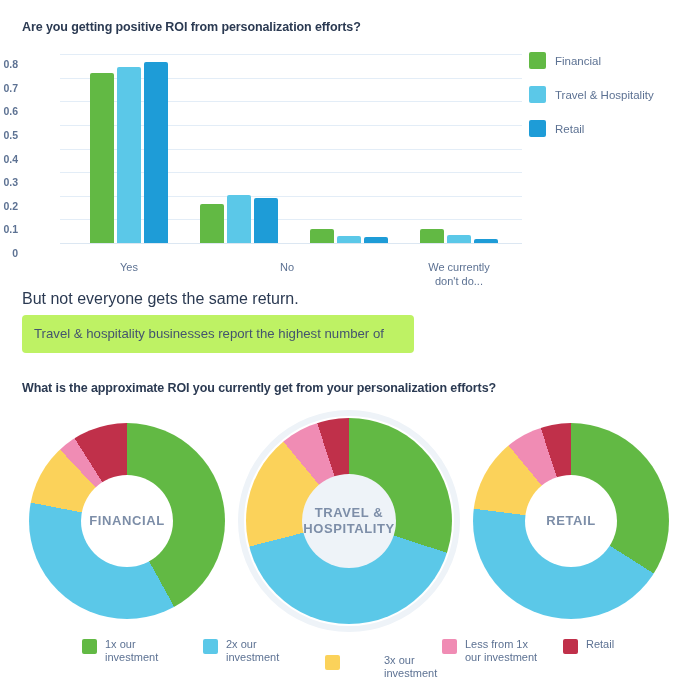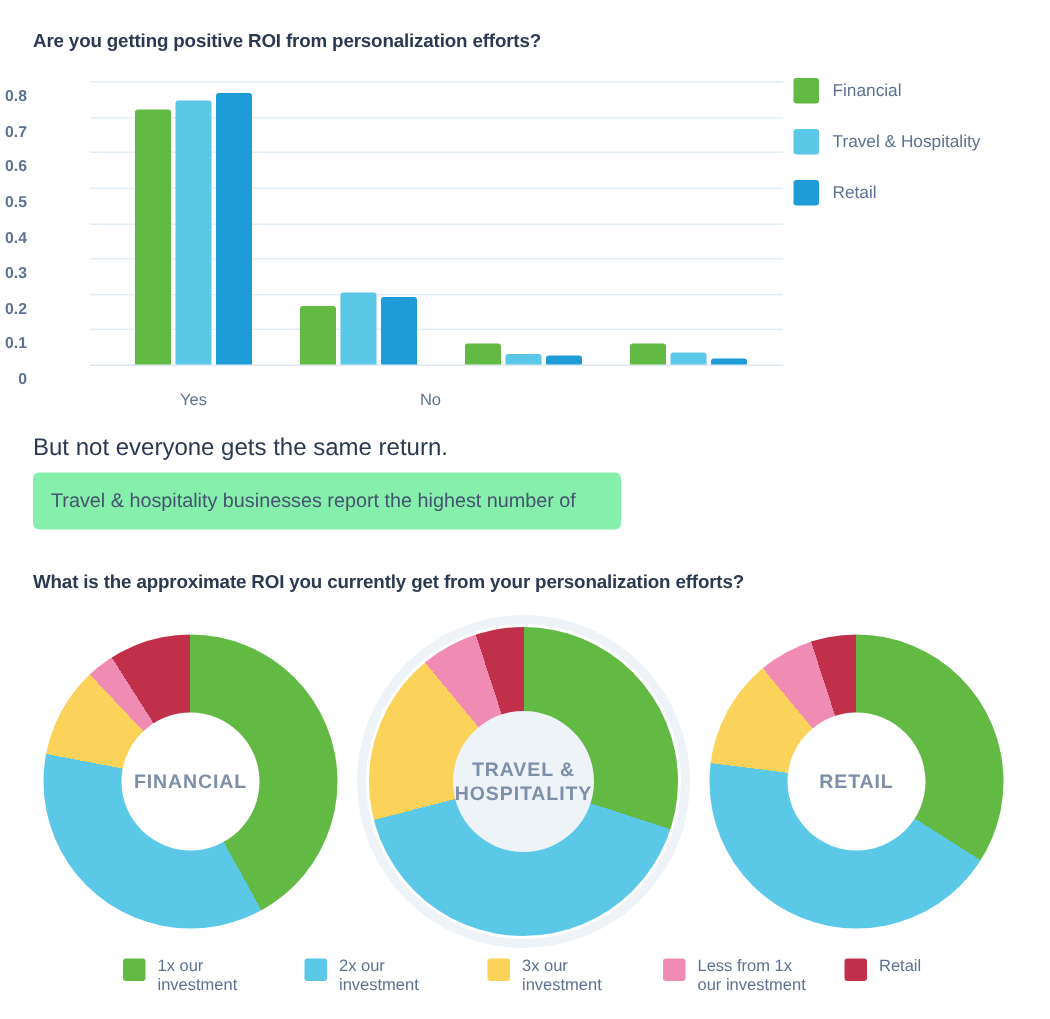--- a/index.html
+++ b/index.html
@@ -37,21 +37,21 @@
     white-space: nowrap;
   }
 
   
   .callout {
     position: absolute;
     left: 22px;
     top: 315px;
     width: 392px;
     padding: 10px 12px 11px 12px;
-    background: #86efac;
+    background: #bef264;
     border-radius: 4px;
     box-sizing: border-box;
   }
   .callout-line {
     font-size: 13.2px;
     line-height: 17px;
     color: #44546e;
     white-space: nowrap;
   }
 
@@ -266,20 +266,22 @@
       <div class="bar-group" style="left: 250px; width: 78px;">
         <div class="bar s0" style="height: 14.175px; background: rgb(98, 185, 68);"></div>
         <div class="bar s1" style="height: 7.0875px; background: rgb(91, 200, 232);"></div>
         <div class="bar s2" style="height: 5.90625px; background: rgb(30, 156, 215);"></div>
       </div>
       <div class="bar-group" style="left: 360px; width: 78px;">
         <div class="bar s0" style="height: 14.175px; background: rgb(98, 185, 68);"></div>
         <div class="bar s1" style="height: 8.26875px; background: rgb(91, 200, 232);"></div>
         <div class="bar s2" style="height: 4.2525px; background: rgb(30, 156, 215);"></div>
       </div>
+      <div class="xtick" style="left: 344px; white-space: pre-line;">We currently
+don't do...</div>
     </div>
 </div>
 
 <div id="bar-legend">
     <div class="legend-row">
       <span class="legend-swatch" style="background: rgb(98, 185, 68);"></span>
       <span class="legend-label">Financial</span>
     </div>
     <div class="legend-row">
       <span class="legend-swatch" style="background: rgb(91, 200, 232);"></span>
@@ -319,21 +321,21 @@
     <div class="dlegend-item" style="left: 82px; top: 0px;">
       <span class="dlegend-swatch" style="background: rgb(98, 185, 68);"></span>
       <span class="dlegend-label">1x our
 investment</span>
     </div>
     <div class="dlegend-item" style="left: 203px; top: 0px;">
       <span class="dlegend-swatch" style="background: rgb(91, 200, 232);"></span>
       <span class="dlegend-label">2x our
 investment</span>
     </div>
-    <div class="dlegend-item" style="left: 325px; top: 0px;">
+    <div class="dlegend-item" style="left: 325px; top: 16px; gap: 36px;">
       <span class="dlegend-swatch" style="background: rgb(251, 210, 90);"></span>
       <span class="dlegend-label">3x our
 investment</span>
     </div>
     <div class="dlegend-item" style="left: 442px; top: 0px;">
       <span class="dlegend-swatch" style="background: rgb(240, 140, 180);"></span>
       <span class="dlegend-label">Less from 1x
 our investment</span>
     </div>
     <div class="dlegend-item" style="left: 563px; top: 0px;">

